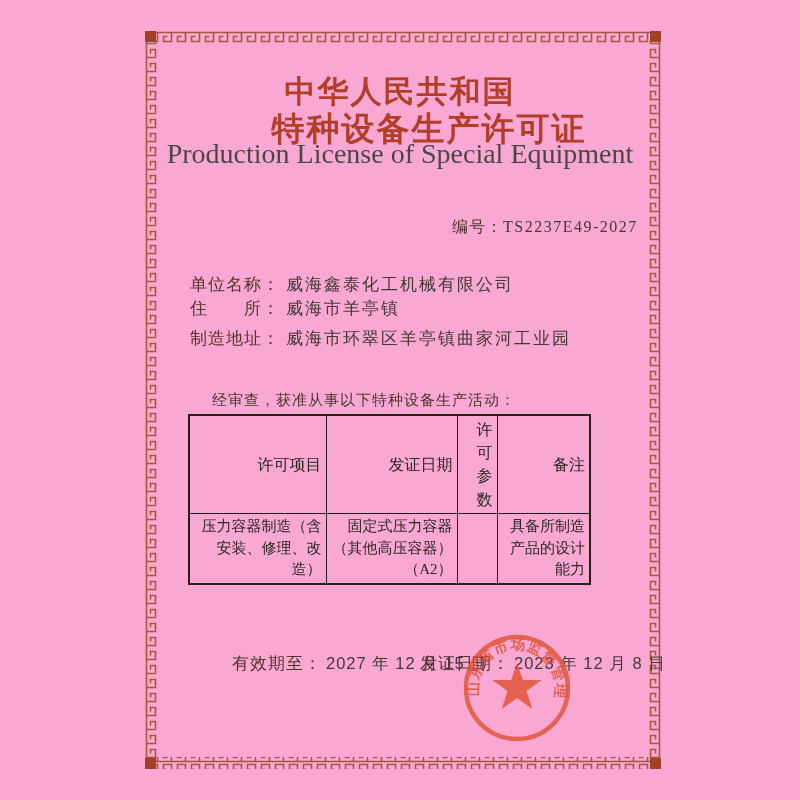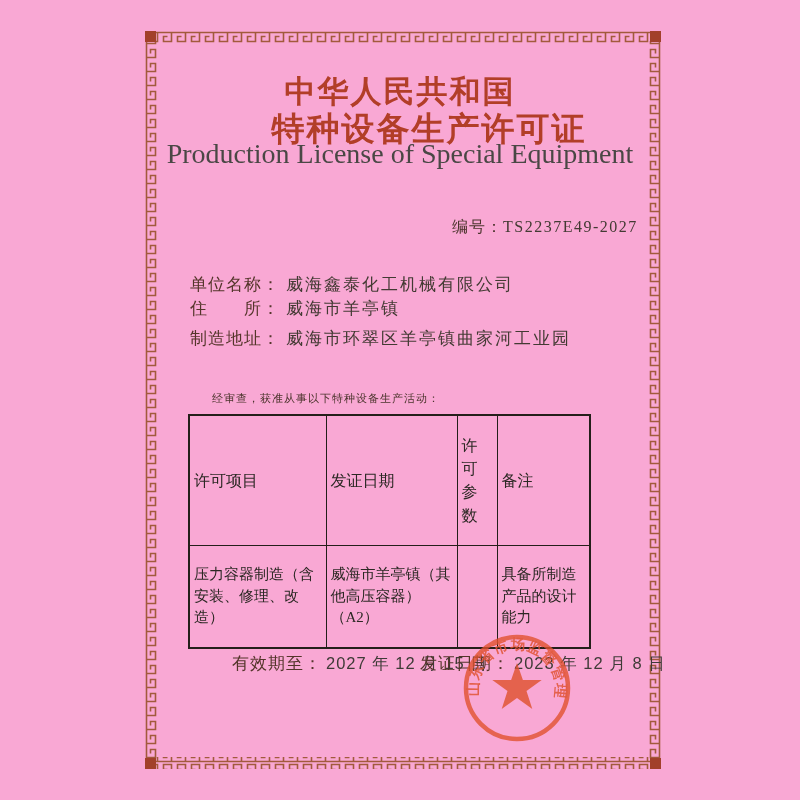--- a/index.html
+++ b/index.html
@@ -17,26 +17,26 @@
 
   .license-no{top:217px;left:452px;font-size:16px;color:#4b342c;letter-spacing:1px;}
   .license-no .val{color:#433a33;letter-spacing:1.5px;}
 
   .field{left:190px;font-size:17px;color:#54352a;letter-spacing:1px;}
   .field .val{color:#433a33;margin-left:6px;letter-spacing:2px;}
   .field1{top:259px;margin-top:14px;}
   .field2{top:297px;}
   .field3{top:327px;}
 
-  .intro{top:391px;left:212px;font-size:11px;color:#4b342c;letter-spacing:1px;}
+  .intro{top:391px;left:212px;font-size:15px;color:#4b342c;letter-spacing:1px;}
 
   table.lic{position:absolute;top:414px;left:188px;border-collapse:collapse;table-layout:fixed;
             font-size:15px;color:#2c2824;background:transparent;}
-  table.lic th,table.lic td{border:1.5px solid #241f1a;text-align:left;vertical-align:middle;
-            padding:18px 4px;line-height:1.45;font-weight:normal;}
+  table.lic th,table.lic td{border:1.5px solid #241f1a;text-align:right;vertical-align:middle;
+            padding:2px 4px;line-height:1.45;font-weight:normal;}
   table.lic{border:2.5px solid #241f1a;}
   table.lic th{font-size:16px;height:36px;}
   table.lic td{height:46px;}
   .c1{width:137px;} .c2{width:131px;} .c3{width:40px;} .c4{width:93px;}
 
   .footer-line{font-size:17px;color:#54352a;letter-spacing:1px;}
   .issuer{top:620px;left:190px;}
   .valid{top:652px;left:190px;margin-left:42px;}
   .issued{top:652px;left:420px;}
   .footer-line .val{color:#3f3b37;margin-left:4px;}
@@ -105,21 +105,21 @@
     </colgroup>
     <tbody>
         <tr>
       <th>许可项目</th>
       <th>发证日期</th>
       <th>许可参数</th>
       <th>备注</th>
     </tr>
     <tr>
       <td>压力容器制造（含安装、修理、改造）</td>
-      <td>威海市羊亭镇（其他高压容器）（A2）</td>
+      <td>固定式压力容器（其他高压容器）（A2）</td>
       <td></td>
       <td>具备所制造产品的设计能力</td>
     </tr>
   </tbody>
     </table>
 
   <div class="abs footer-line valid">
     <span>有效期至：</span><span class="val date-val">2027 年 12 月 15 日</span>
   </div>
   <div class="abs footer-line issued">

